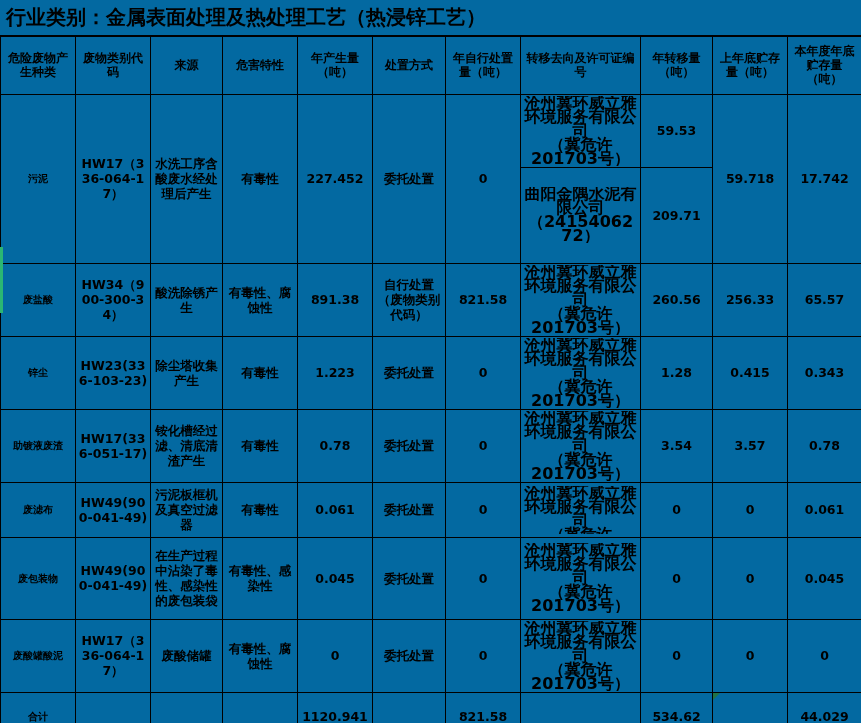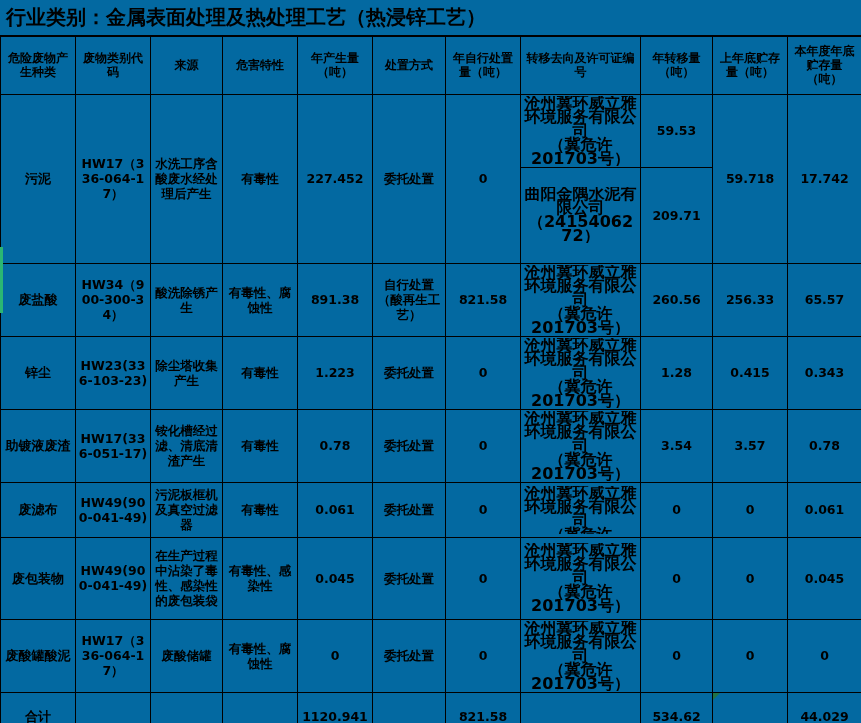--- a/index.html
+++ b/index.html
@@ -5,21 +5,21 @@
   html,body{margin:0;padding:0;background:#ffffff;}
   body{width:861px;height:723px;font-family:"DejaVu Sans",sans-serif;color:#000;}
   .page{position:relative;width:861px;height:723px;overflow:hidden;background:#0369a1;}
 
   .title{height:35px;line-height:34px;font-size:20px;font-weight:bold;padding-left:6px;white-space:nowrap;}
 
   table.main{border-collapse:collapse;table-layout:fixed;width:861px;border-top:2px solid #000;}
   th,td{border:1px solid #000;font-weight:bold;text-align:center;vertical-align:middle;padding:1px 2px;overflow:hidden;}
   th{font-size:12px;line-height:14px;white-space:pre-line;}
   td{font-size:12.5px;line-height:15px;white-space:pre-line;word-break:break-all;}
-  .c-name{font-size:13px;}
+  .c-name{font-size:10px;}
   .cw{max-height:200px;overflow:hidden;font-size:16px;line-height:14px;margin:0 auto;}
 
   tr.hdr{height:58px;}
   tr.r1a{height:56px;}
   tr.r1b{height:96px;}
   tr.r2{height:67px;}
   tr.r3{height:63px;}
   tr.r4{height:58px;}
   tr.r5{height:55px;}
   tr.r6{height:82px;}
@@ -95,21 +95,21 @@
         <td>209.71</td>
       </tr>
 
       <tr class="r2">
         <td class="c-name">废盐酸</td>
         <td>HW34（900-300-34）</td>
         <td>酸洗除锈产生</td>
         <td>有毒性、腐蚀性</td>
         <td>891.38</td>
         <td>自行处置
-（酸再生工艺）</td>
+（废物类别代码）</td>
         <td>821.58</td>
         <td><div class="cw">沧州冀环威立雅环境服务有限公司
 （冀危许
 201703号）</div></td>
         <td>260.56</td>
         <td>256.33</td>
         <td>65.57</td>
       </tr>
 
       <tr class="r3">

